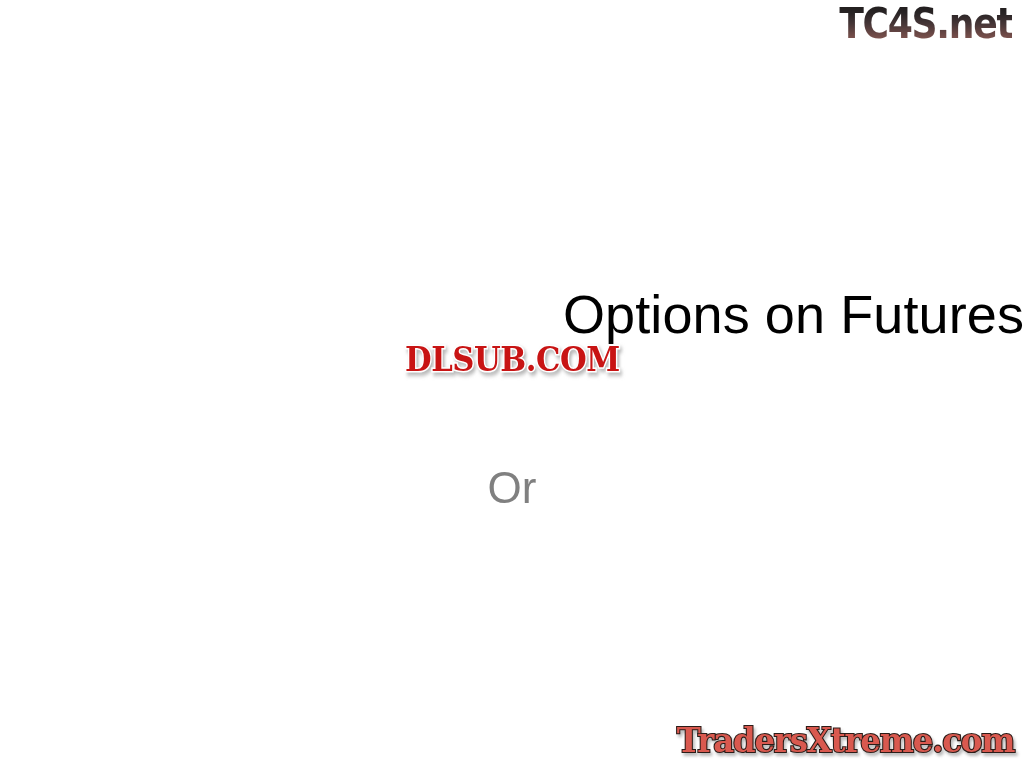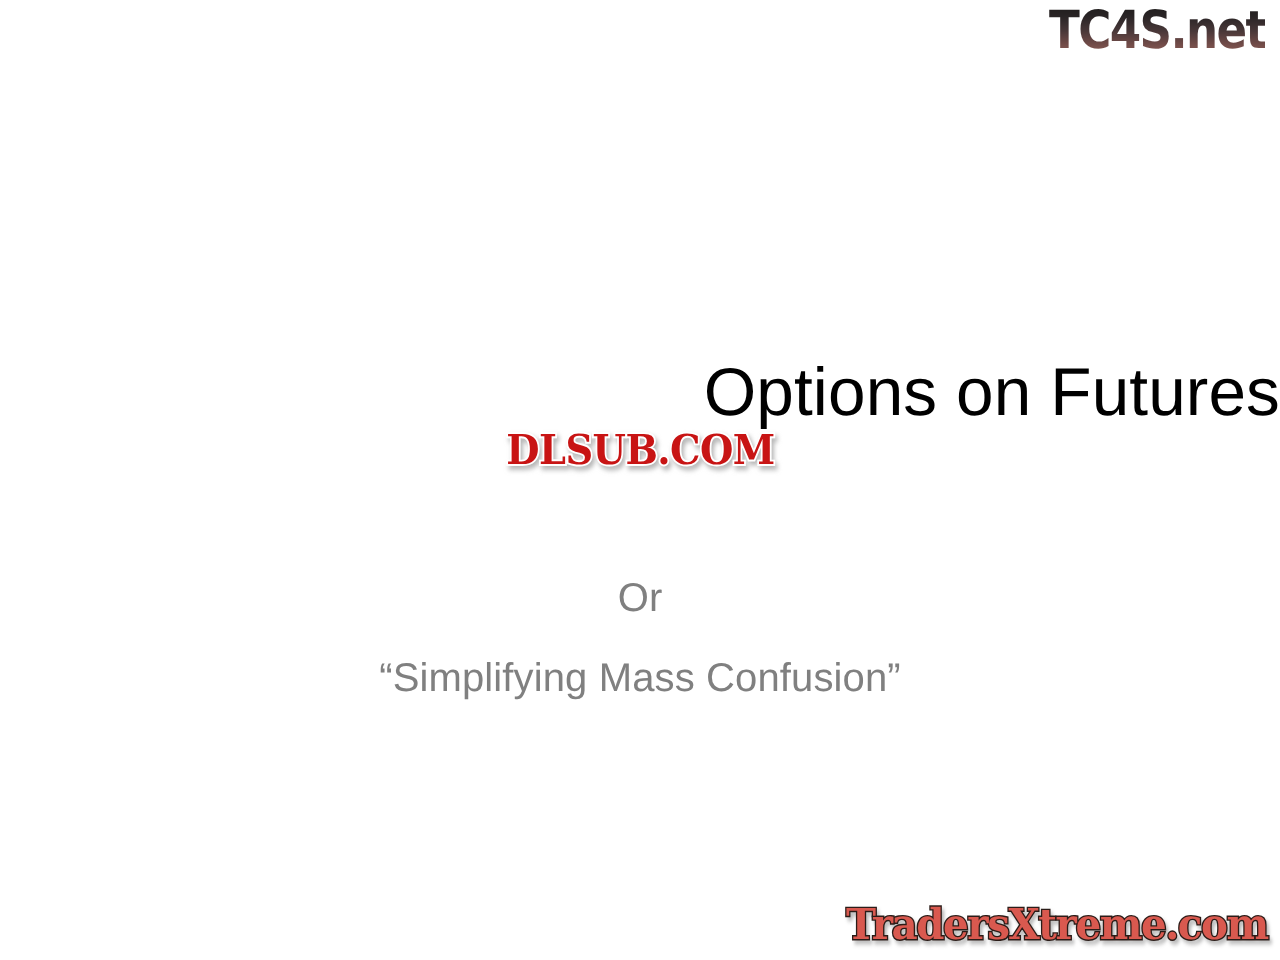--- a/index.html
+++ b/index.html
@@ -96,24 +96,24 @@
   .subtitle-block {
     position: absolute;
     left: 0;
     right: 0;
     top: 443px;
     text-align: center;
   }
   .subtitle-line {
     font-family: "Liberation Sans", sans-serif;
     font-weight: 400;
-    font-size: 32px;
+    font-size: 44px;
     line-height: 58px;
     color: #808080;
-    margin: 6px;
+    margin: 16px;
     letter-spacing: 0.1px;
   }
 
   
   .brand-tx {
     position: absolute;
     bottom: 8px;
     right: 10px;
     font-family: "DejaVu Serif", serif;
     font-weight: 700;
@@ -140,18 +140,17 @@
   <div class="title-block">
     <h1 class="slide-title">Options on Futures</h1>
   </div>
 
   <div class="watermark-dlsub">
     <span class="wm-inner">DLSUB.COM</span>
   </div>
 
   <div class="subtitle-block">
     <p class="subtitle-line">Or</p>
-    <p class="subtitle-line">“Simplifying Mass Confusion”</p>
   </div>
 
   <div class="brand-tx">TradersXtreme.com</div>
 
 </div>
 
 </body></html>

